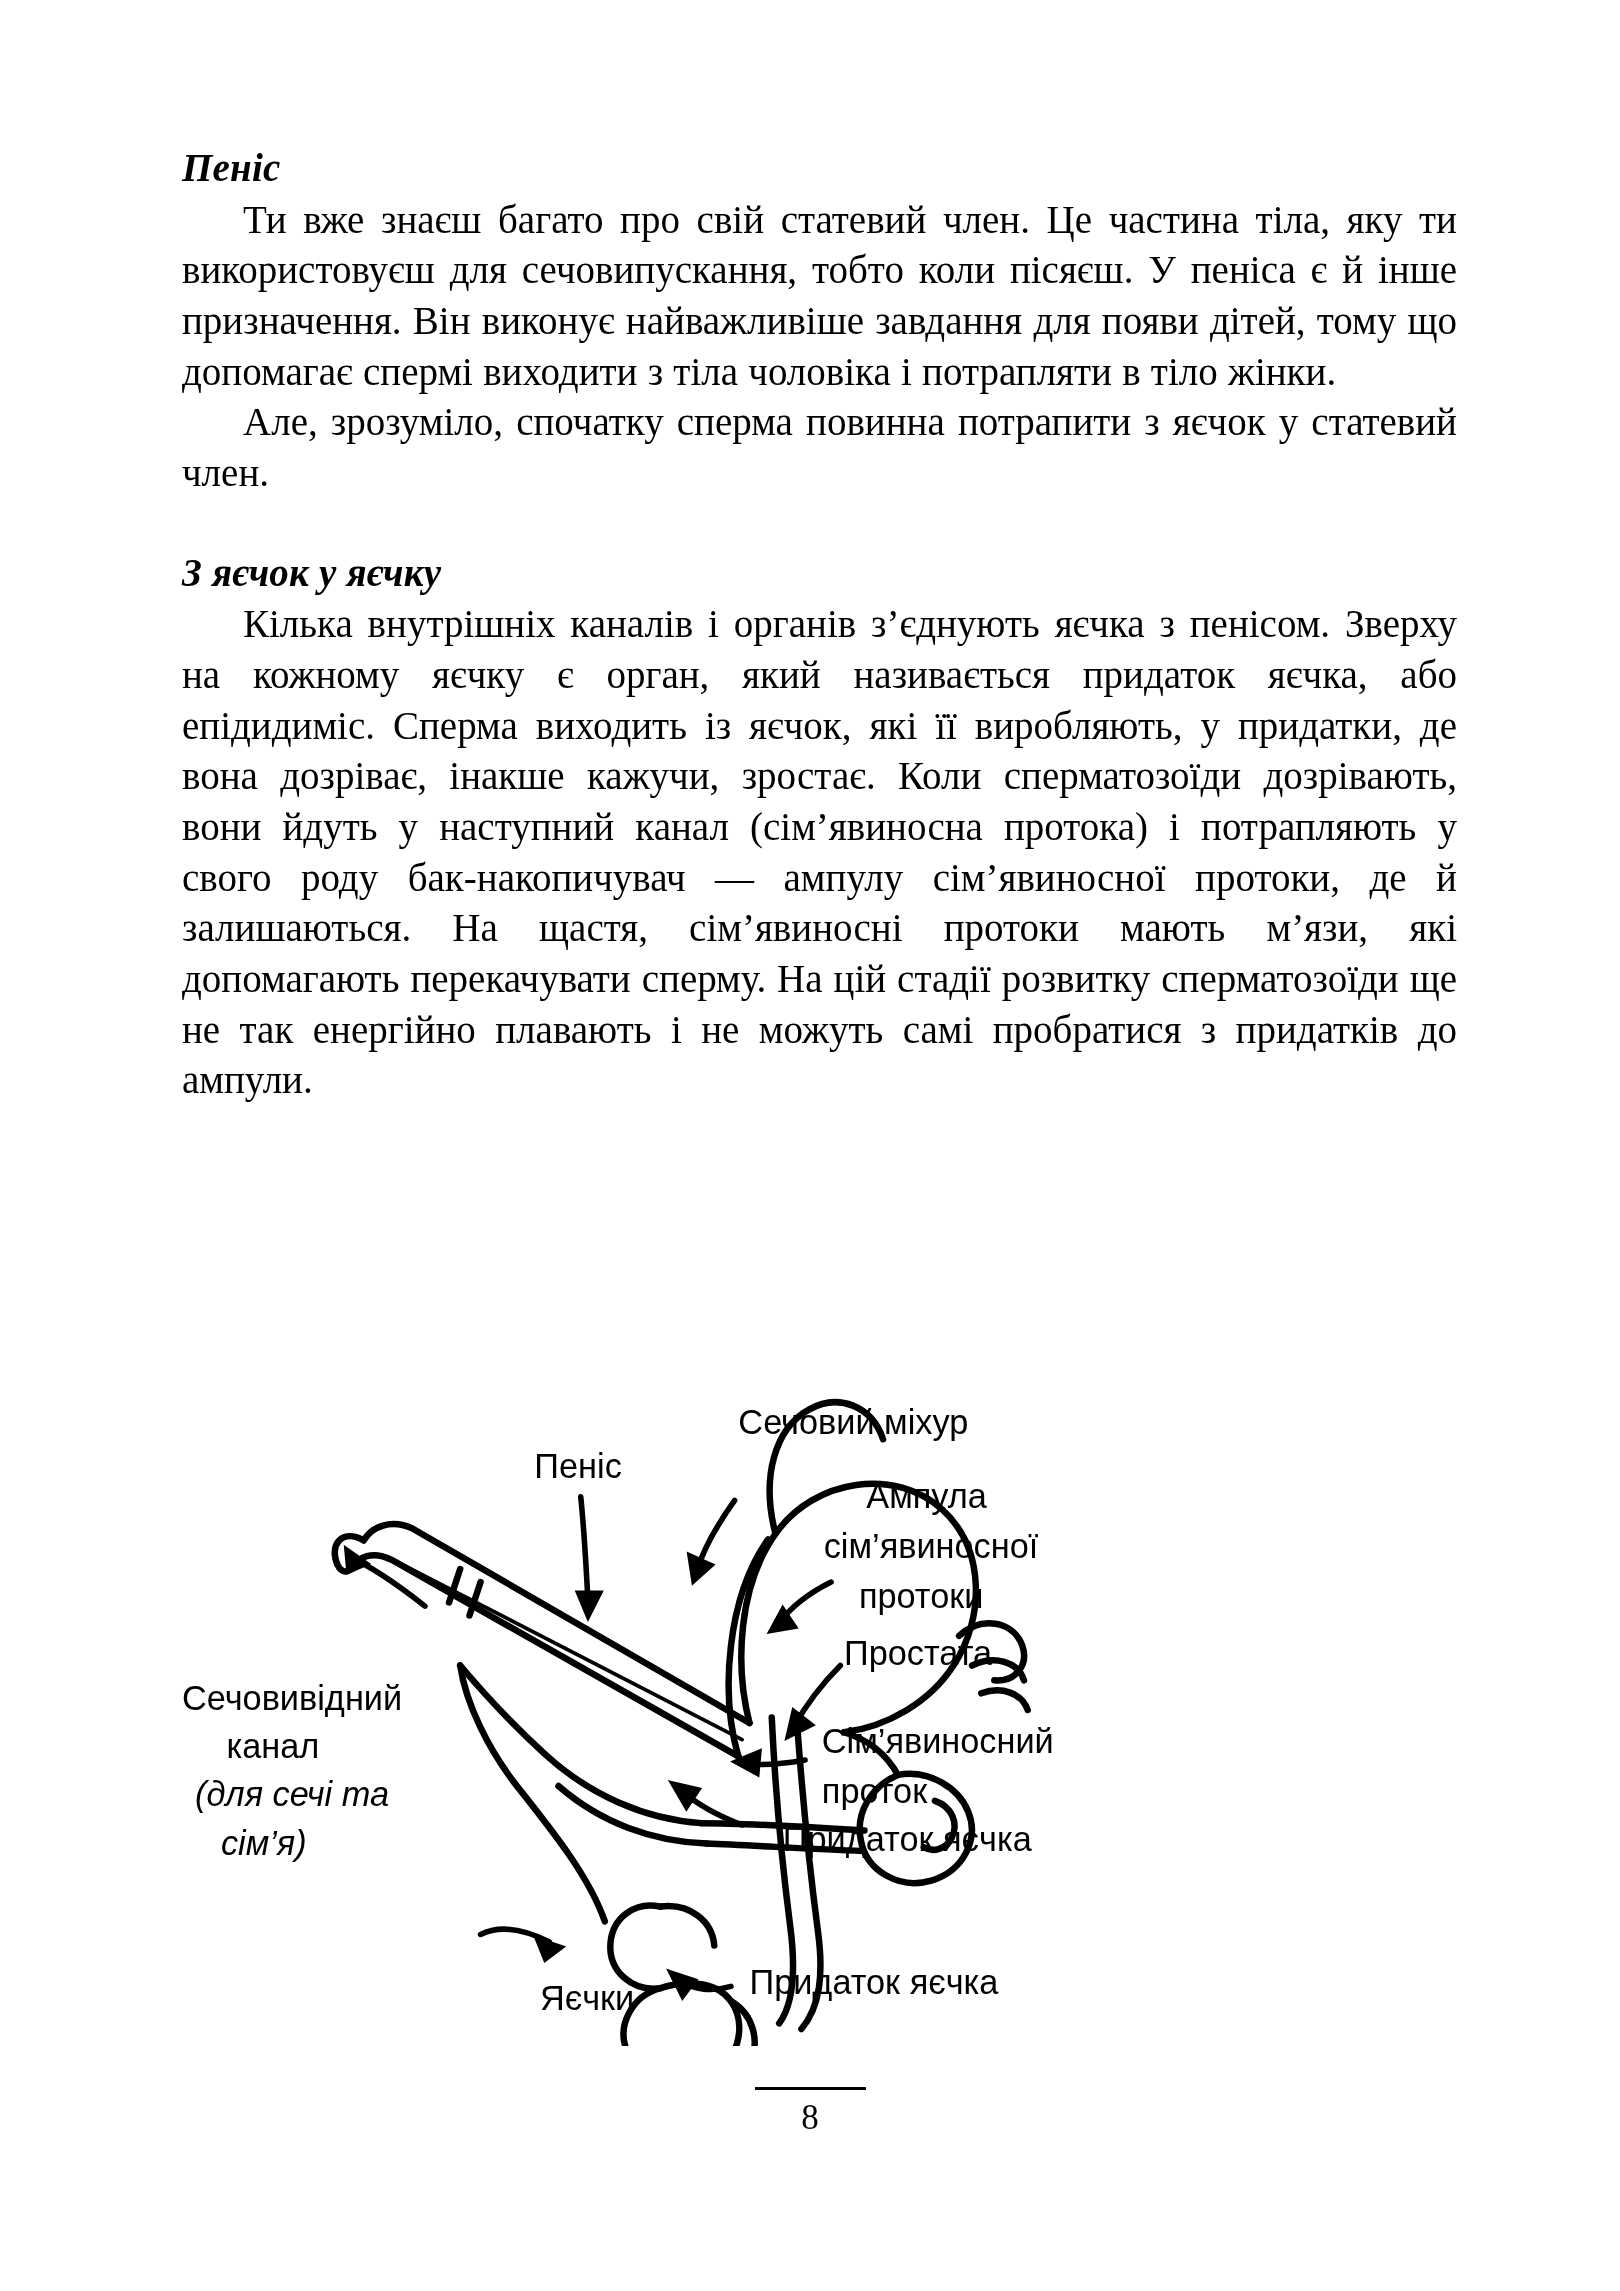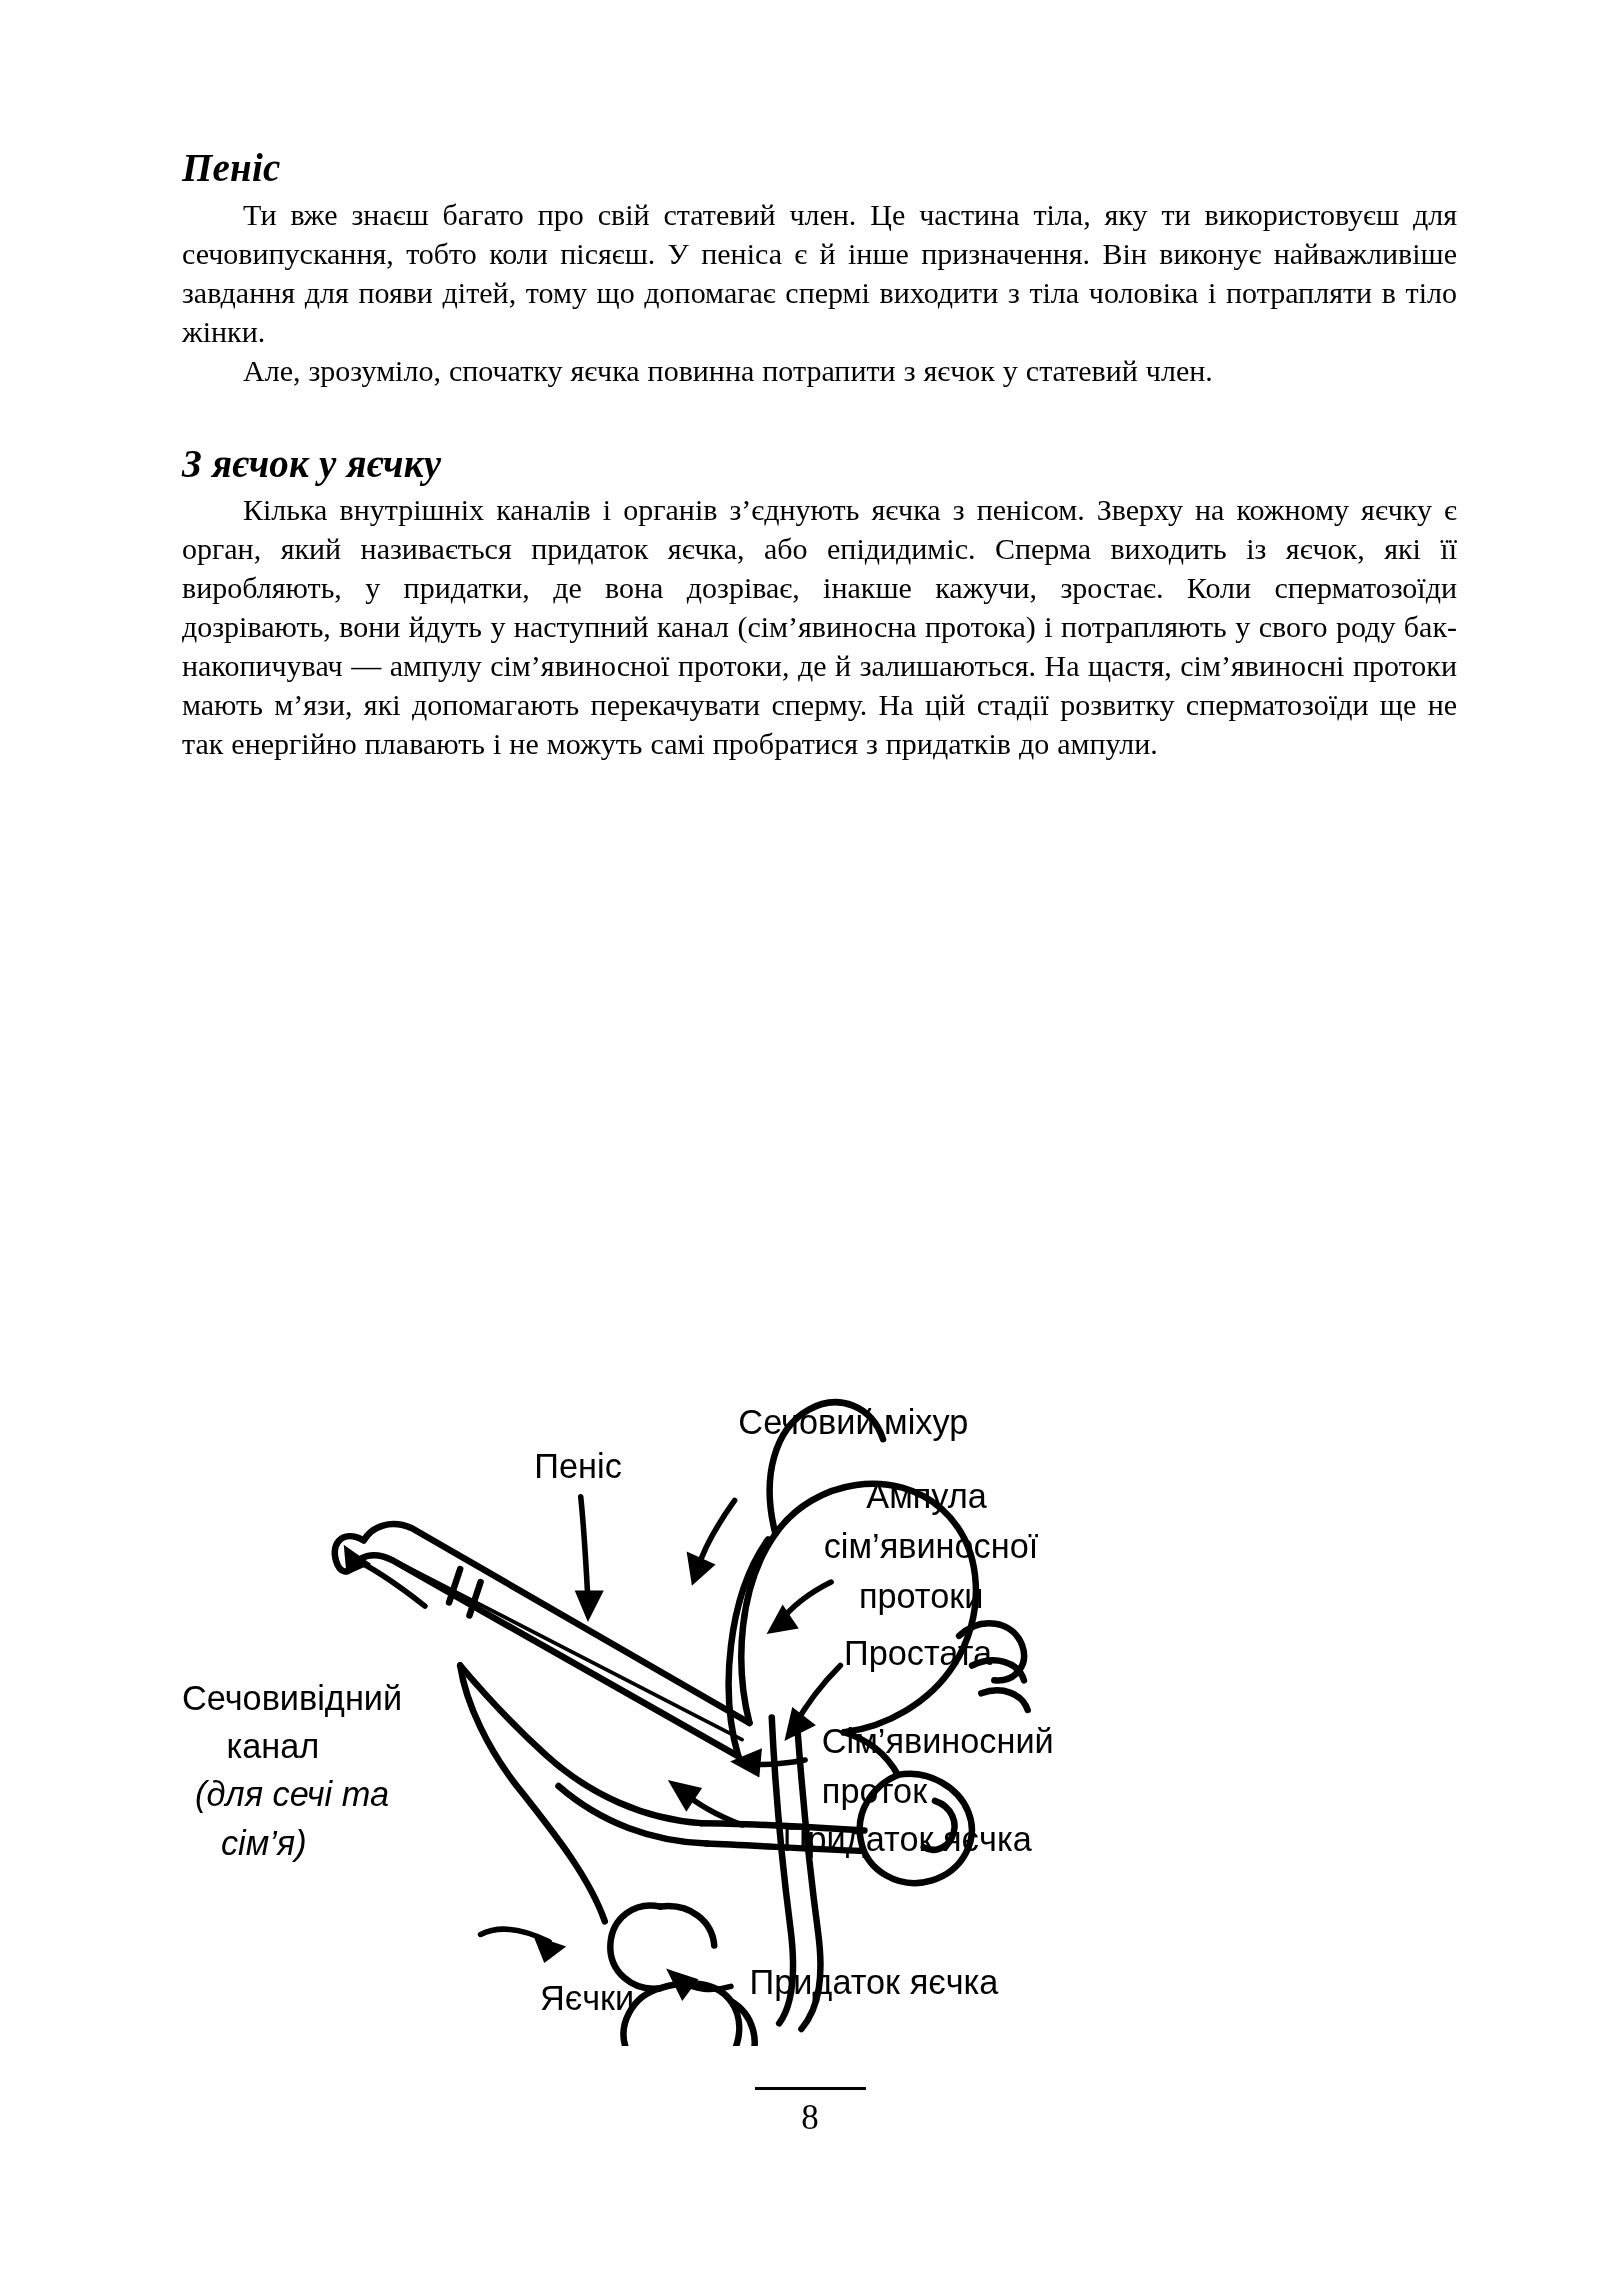--- a/index.html
+++ b/index.html
@@ -41,21 +41,21 @@
     margin: 0 0 5.6px 0;
     padding: 0;
     letter-spacing: 0.2px;
   }
 
   h2.section-heading.second {
     margin-top: 54px;
   }
 
   p.body-par {
-    font-size: 30px;
+    font-size: 39px;
     line-height: 1.30;
     margin: 0;
     padding: 0;
     text-align: justify;
     text-indent: 61px;
     word-spacing: 0.5px;
     hyphens: none;
   }
 
   p.body-par + p.body-par {
@@ -110,21 +110,21 @@
 <body>
 
 <div class="page">
 
   <div class="content">
 
     <h2 class="section-heading">Пеніс</h2>
 
     <p class="body-par">Ти вже знаєш багато про свій статевий член. Це частина тіла, яку ти використовуєш для сечовипускання, тобто коли пісяєш. У пеніса є й інше призначення. Він виконує найважливіше завдання для появи дітей, тому що допомагає спермі виходити з тіла чоловіка і потрапляти в тіло жінки.</p>
 
-    <p class="body-par">Але, зрозуміло, спочатку яєчка повинна потрапити з яєчок у статевий член.</p>
+    <p class="body-par">Але, зрозуміло, спочатку сперма повинна потрапити з яєчок у статевий член.</p>
 
     <h2 class="section-heading second">З яєчок у яєчку</h2>
 
     <p class="body-par">Кілька внутрішніх каналів і органів з’єднують яєчка з пенісом. Зверху на кожному яєчку є орган, який називається придаток яєчка, або епідидиміс. Сперма виходить із яєчок, які її виробляють, у придатки, де вона дозріває, інакше кажучи, зростає. Коли сперматозоїди дозрівають, вони йдуть у наступний канал (сім’явиносна протока) і потрапляють у свого роду бак-накопичувач — ампулу сім’явиносної протоки, де й залишаються. На щастя, сім’явиносні протоки мають м’язи, які допомагають перекачувати сперму. На цій стадії розвитку сперматозоїди ще не так енергійно плавають і не можуть самі пробратися з придатків до ампули.</p>
 
   </div>
 
   <div class="figure">
     <svg viewBox="0 0 1375 710" xmlns="http://www.w3.org/2000/svg">
 

